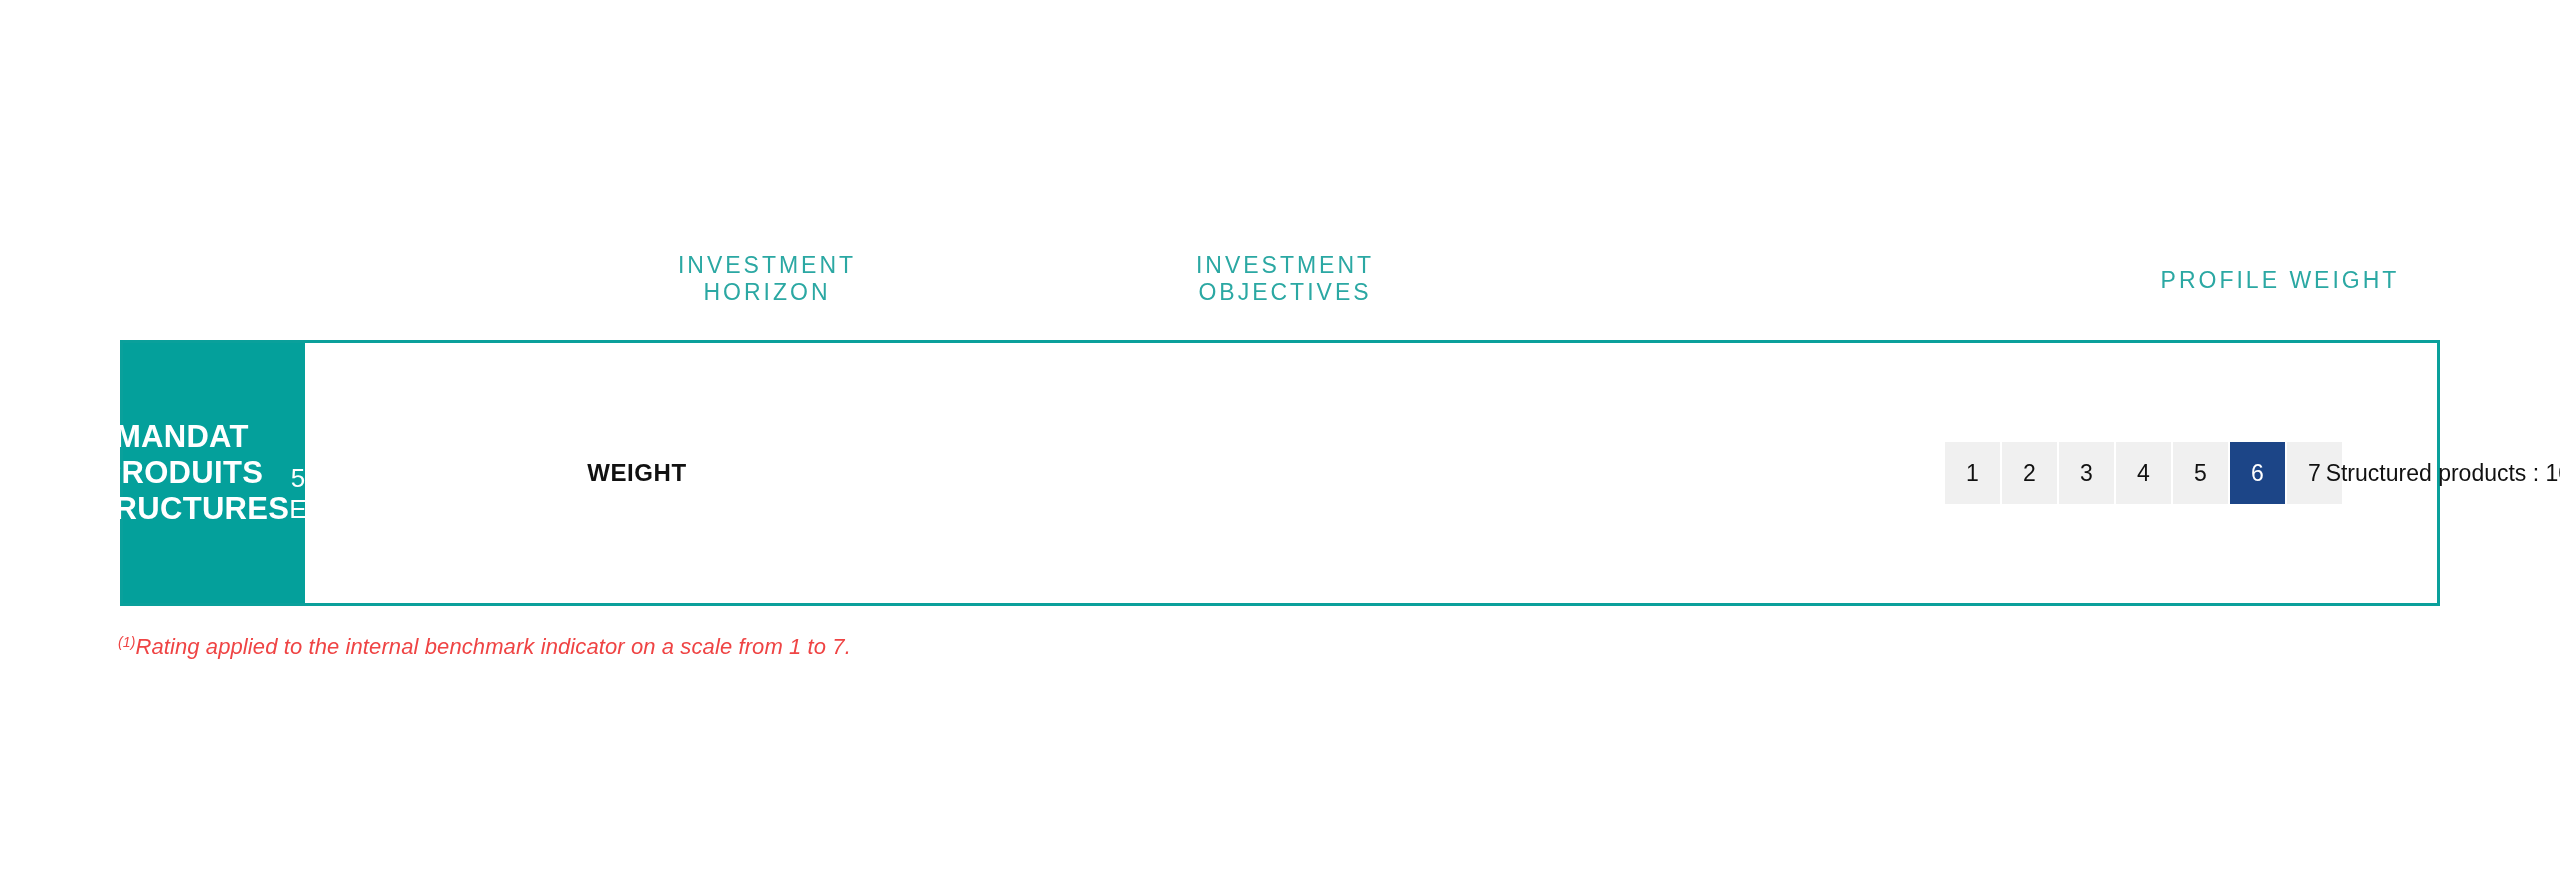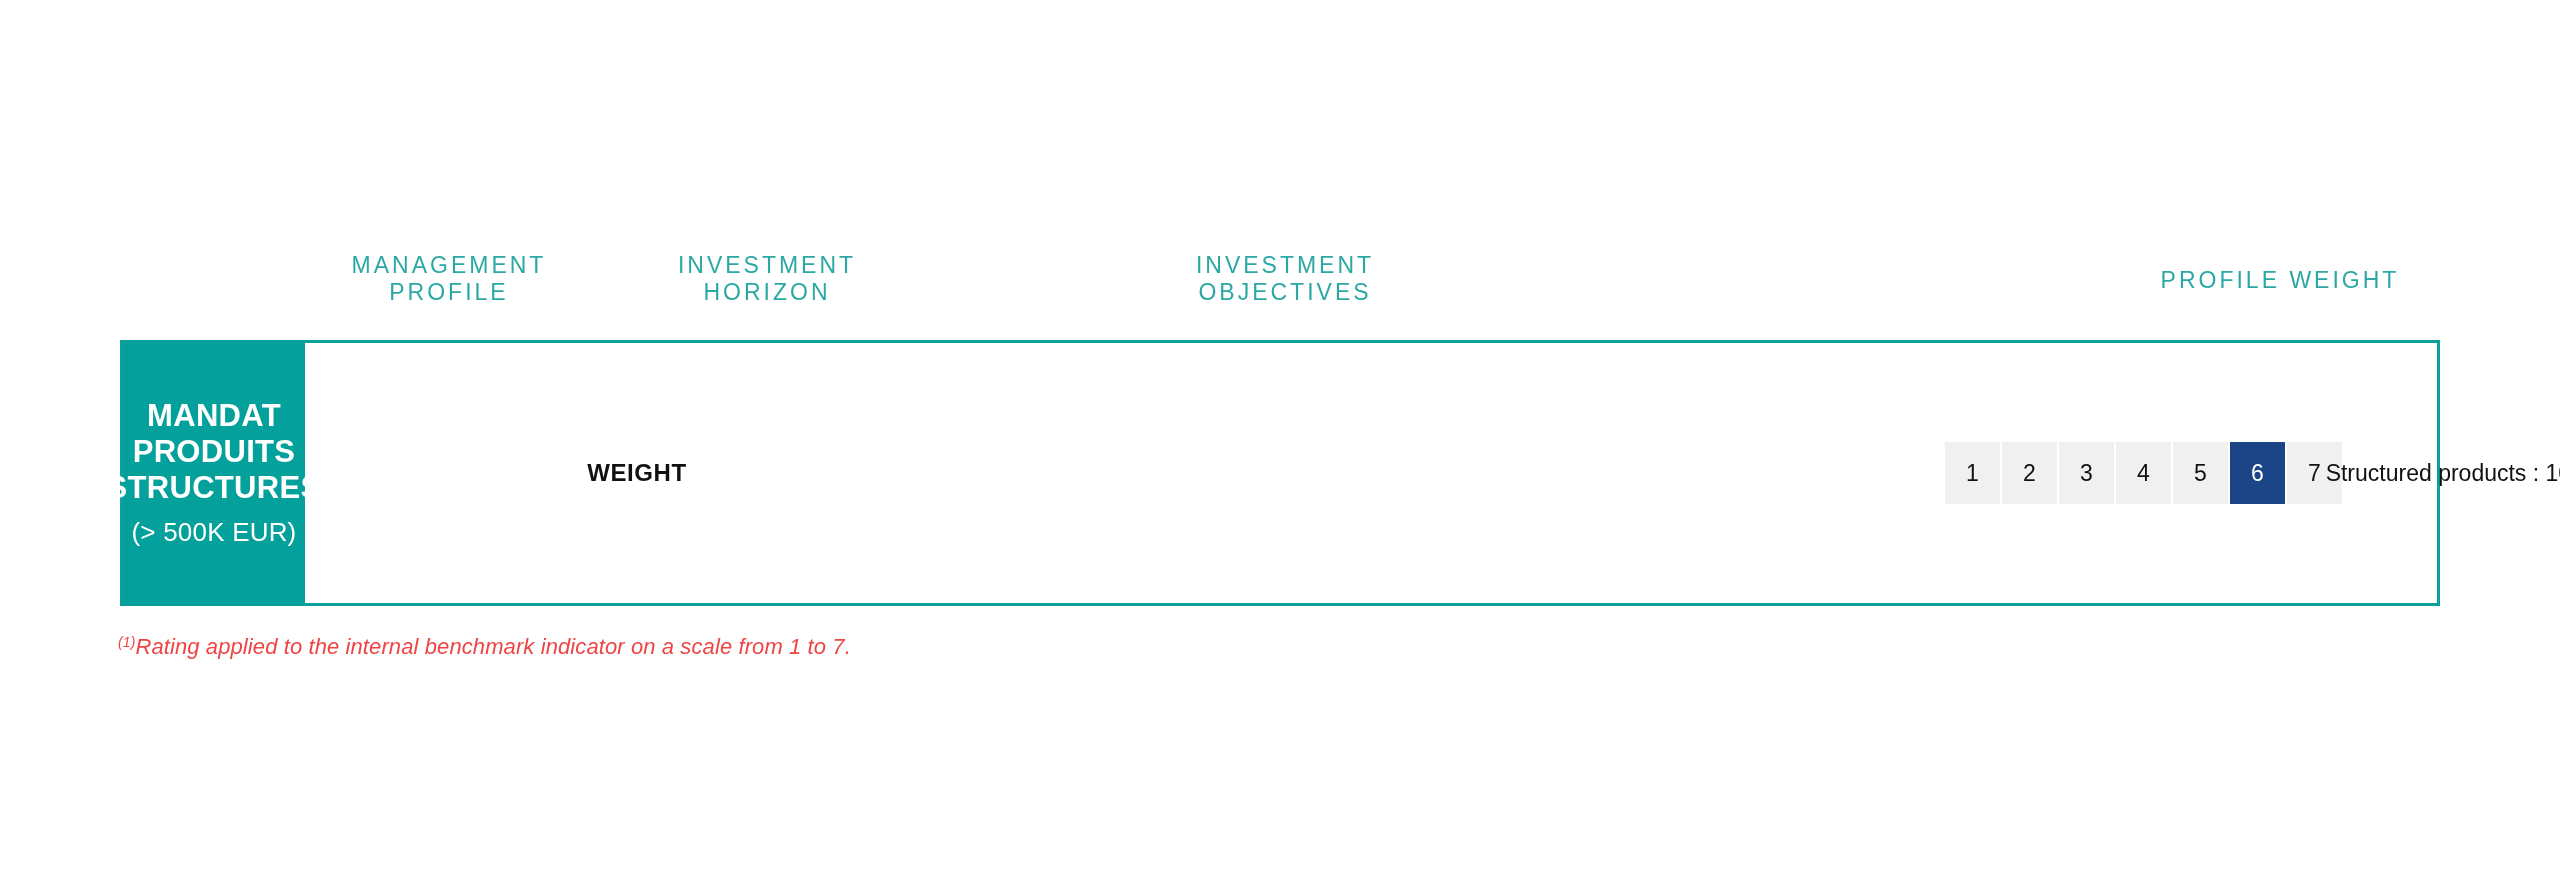--- a/index.html
+++ b/index.html
@@ -66,21 +66,21 @@
     background: #ffffff;
   }
   .mandate-cell {
     position: absolute;
     left: 0px;
     top: 0px;
     width: 182px;
     height: 260px;
     background: #04a09b;
     display: flex;
-    flex-direction: column;
+    flex-direction: row;
     align-items: center;
     justify-content: center;
     color: #ffffff;
     text-align: center;
   }
   .mandate-title {
     font-size: 31px;
     font-weight: 700;
     line-height: 36px;
     letter-spacing: 0.3px;
@@ -183,22 +183,20 @@
     font-style: italic;
     vertical-align: 7px;
   }
 </style>
 </head>
 <body>
 
 <div class="sheet">
 
   <div class="header-row">
-    <div class="col-head ch-management">MANAGEMENT
-PROFILE</div>
 
     <div class="col-head ch-horizon">INVESTMENT
 HORIZON</div>
 
     <div class="col-head ch-objectives">INVESTMENT
 OBJECTIVES</div>
 
 
     <div class="col-head ch-weight">PROFILE WEIGHT</div>
   </div>

